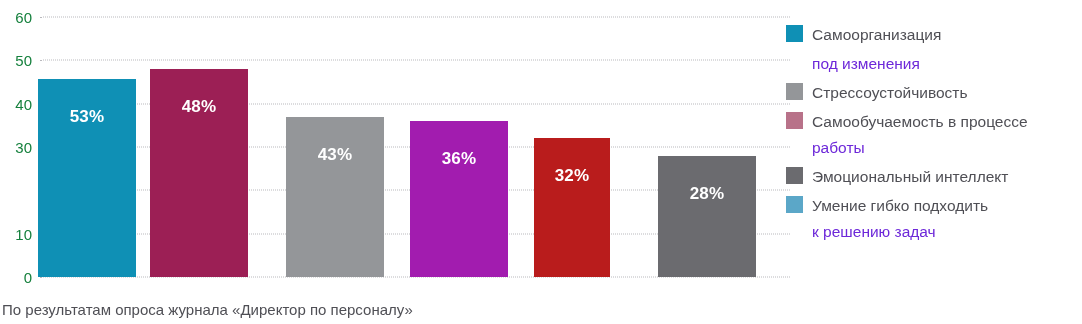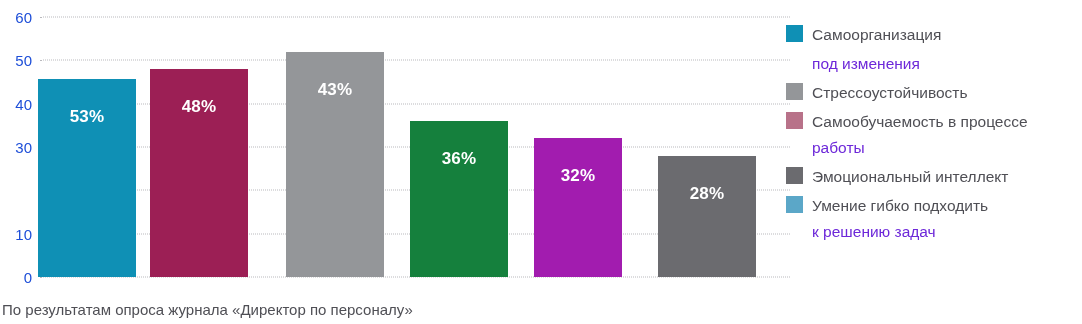--- a/index.html
+++ b/index.html
@@ -22,21 +22,21 @@
     width:790px;height:290px;
   }
 
   
   .y-tick-label{
     position:absolute;
     left:0px;
     width:32px;
     text-align:right;
     font-size:15px;
-    color:#1d4ed8;
+    color:#15803d;
     line-height:1;
     transform:translateY(-50%);
     white-space:nowrap;
   }
 
   
   .gridline{
     position:absolute;
     left:40px;
     width:750px;
@@ -132,27 +132,27 @@
         <div class="y-tick-label" style="top: 60.3333px;">50</div>
         <div class="y-tick-label" style="top: 17px;">60</div>
       </div>
     <div id="bars-layer">
         <div class="bar" title="Самоорганизация: 53%" style="left: 38px; width: 98px; height: 198px; bottom: 13px; background: rgb(15, 144, 181);">
           <div class="bar-value-label" style="top: 28px;">53%</div>
         </div>
         <div class="bar" title="Умение быстро адаптироваться под изменения: 48%" style="left: 150px; width: 98px; height: 208px; bottom: 13px; background: rgb(156, 31, 85);">
           <div class="bar-value-label" style="top: 28px;">48%</div>
         </div>
-        <div class="bar" title="Стрессоустойчивость: 43%" style="left: 286px; width: 98px; height: 225px; bottom: 13px; background: rgb(148, 150, 153);">
+        <div class="bar" title="Стрессоустойчивость: 43%" style="left: 286px; width: 98px; height: 160px; bottom: 13px; background: rgb(148, 150, 153);">
           <div class="bar-value-label" style="top: 28px;">43%</div>
         </div>
-        <div class="bar" title="Самообучаемость в процессе работы: 36%" style="left: 410px; width: 98px; height: 156px; bottom: 13px; background: #15803d;">
+        <div class="bar" title="Самообучаемость в процессе работы: 36%" style="left: 410px; width: 98px; height: 156px; bottom: 13px; background: #a21caf;">
           <div class="bar-value-label" style="top: 28px;">36%</div>
         </div>
-        <div class="bar" title="Умение гибко подходить к решению задач: 32%" style="left: 534px; width: 88px; height: 138.667px; bottom: 13px; background: #a21caf;">
+        <div class="bar" title="Умение гибко подходить к решению задач: 32%" style="left: 534px; width: 76px; height: 138.667px; bottom: 13px; background: #b91c1c;">
           <div class="bar-value-label" style="top: 28px;">32%</div>
         </div>
         <div class="bar" title="Эмоциональный интеллект: 28%" style="left: 658px; width: 98px; height: 121.333px; bottom: 13px; background: rgb(107, 107, 111);">
           <div class="bar-value-label" style="top: 28px;">28%</div>
         </div>
       </div>
   </div>
 
   <div id="legend">
       <div class="legend-item">

